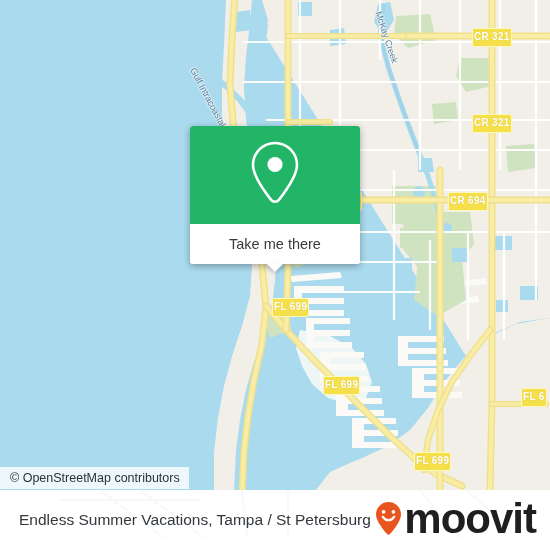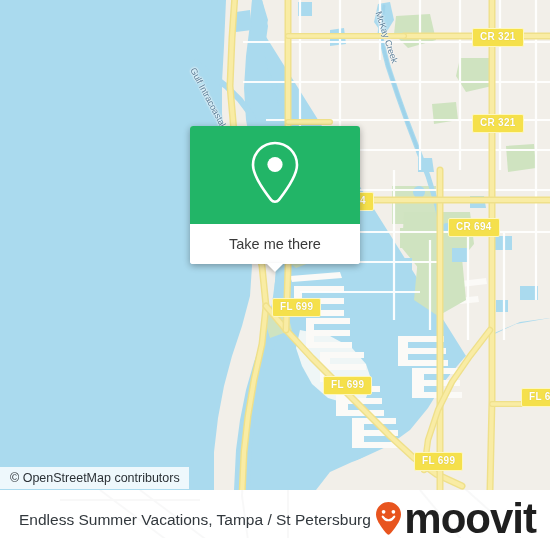--- a/index.html
+++ b/index.html
@@ -40,21 +40,21 @@
     background: #f5e04b;
     border: 1.5px solid #fdf7c0;
     border-radius: 2px;
     color: #ffffff;
     font-family: "Liberation Sans", sans-serif;
     font-size: 10px;
     font-weight: bold;
     letter-spacing: 0.3px;
     line-height: 16px;
     height: 19px;
-    padding: 0 7px;
+    padding: 0 1px;
     text-align: center;
     white-space: nowrap;
     text-shadow: 0 0 1px rgba(120,105,0,.35);
   }
 
   
   .map-label {
     position: absolute;
     color: #4b5a66;
     font-family: "Liberation Sans", sans-serif;
@@ -339,21 +339,21 @@
           <path d="M490,330 L470,356 L452,382 L438,410 L428,440 L424,470" stroke="#f9eca4" stroke-width="3.8"></path>
 
           <path d="M492,404 L520,404 L546,404" stroke="#efe08a" stroke-width="6"></path>
           <path d="M492,404 L520,404 L546,404" stroke="#f9eca4" stroke-width="3.4"></path>
         </g>
       </g>
     </svg>
 
     <div class="shield" style="left:472px;top:28px;">CR 321</div>
     <div class="shield" style="left:472px;top:114px;">CR 321</div>
-    <div class="shield" style="left:448px;top:192px;margin-top:26px;">CR 694</div>
+    <div class="shield" style="left:448px;top:192px;">CR 694</div>
     <div class="shield" style="left:352px;top:192px;">4</div>
     <div class="shield" style="left:272px;top:298px;">FL 699</div>
     <div class="shield" style="left:323px;top:376px;">FL 699</div>
     <div class="shield" style="left:414px;top:452px;">FL 699</div>
     <div class="shield" style="left:521px;top:388px;">FL 6</div>
 
     <div class="map-label water" style="left:383px;top:10px;transform:rotate(72deg);">McKay Creek</div>
     <div class="map-label water" style="left:197px;top:66px;transform:rotate(62deg);">Gulf Intracoastal</div>
 
     <div id="popup-card">

